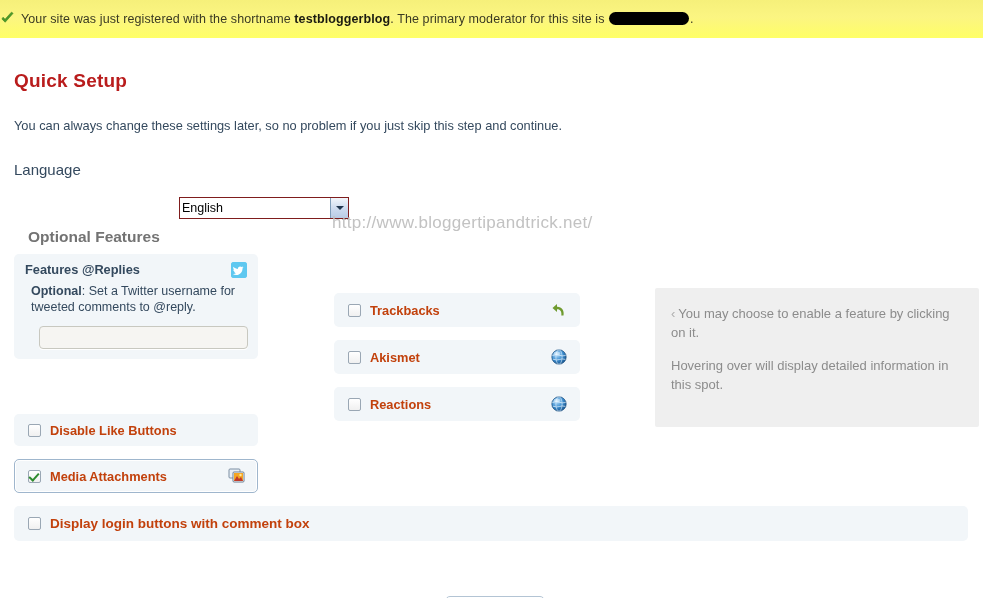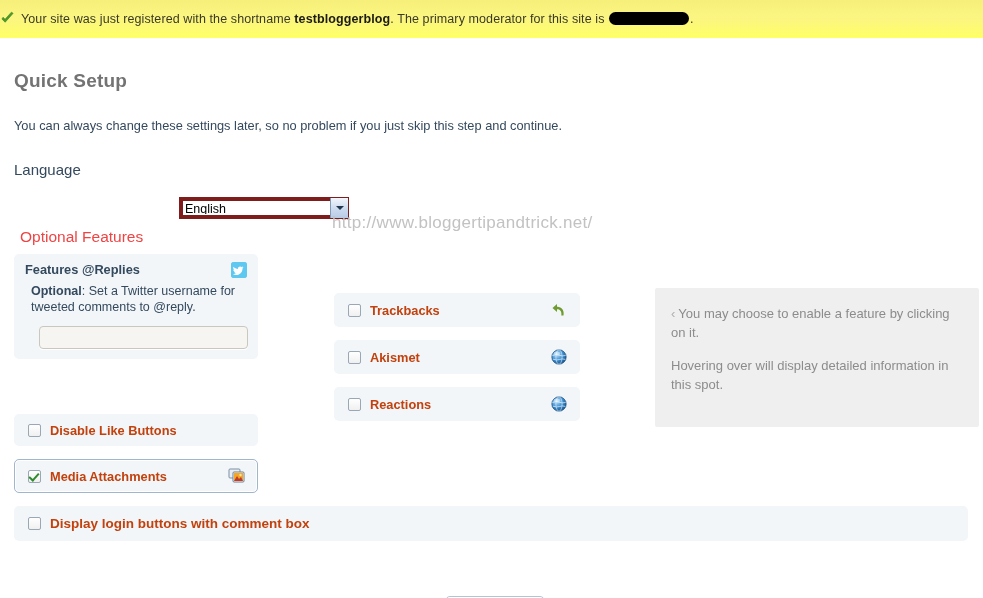--- a/index.html
+++ b/index.html
@@ -65,21 +65,21 @@
     width: 983px;
     height: 560px;
   }
 
   .page-title {
     position: absolute;
     left: 14px;
     top: 32px;
     font-size: 19px;
     font-weight: bold;
-    color: #737373;
+    color: #b91c1c;
     letter-spacing: 0.2px;
   }
 
   .page-subtitle {
     position: absolute;
     left: 14px;
     top: 80px;
     font-size: 12.8px;
     color: #34495e;
   }
@@ -102,21 +102,21 @@
   .language-select {
     position: absolute;
     left: 165px;
     top: 0;
     width: 170px;
     height: 22px;
     font-family: "Liberation Sans", sans-serif;
     font-size: 12.5px;
     color: #000;
     background: #ffffff;
-    border: 4px solid #7f1d1d;
+    border: 1px solid #7f1d1d;
     border-radius: 0;
     padding: 1px 2px;
     box-sizing: border-box;
     appearance: none;
     -webkit-appearance: none;
   }
   .select-wrap { position: absolute; left: 179px; top: 159px; }
   .select-arrow {
     position: absolute;
     right: 1px;
@@ -134,25 +134,25 @@
   .select-arrow::after {
     content: "";
     width: 0; height: 0;
     border-left: 4px solid transparent;
     border-right: 4px solid transparent;
     border-top: 4px solid #21364f;
   }
 
   .section-title {
     position: absolute;
-    left: 20px;
+    left: 28px;
     top: 190px;
     font-size: 15.5px;
-    font-weight: normal;
-    color: #ef4444;
+    font-weight: bold;
+    color: #737373;
   }
 
   .watermark {
     position: absolute;
     left: 332px;
     top: 175px;
     font-size: 17px;
     color: #c2c2c2;
     letter-spacing: 0.3px;
     white-space: nowrap;

